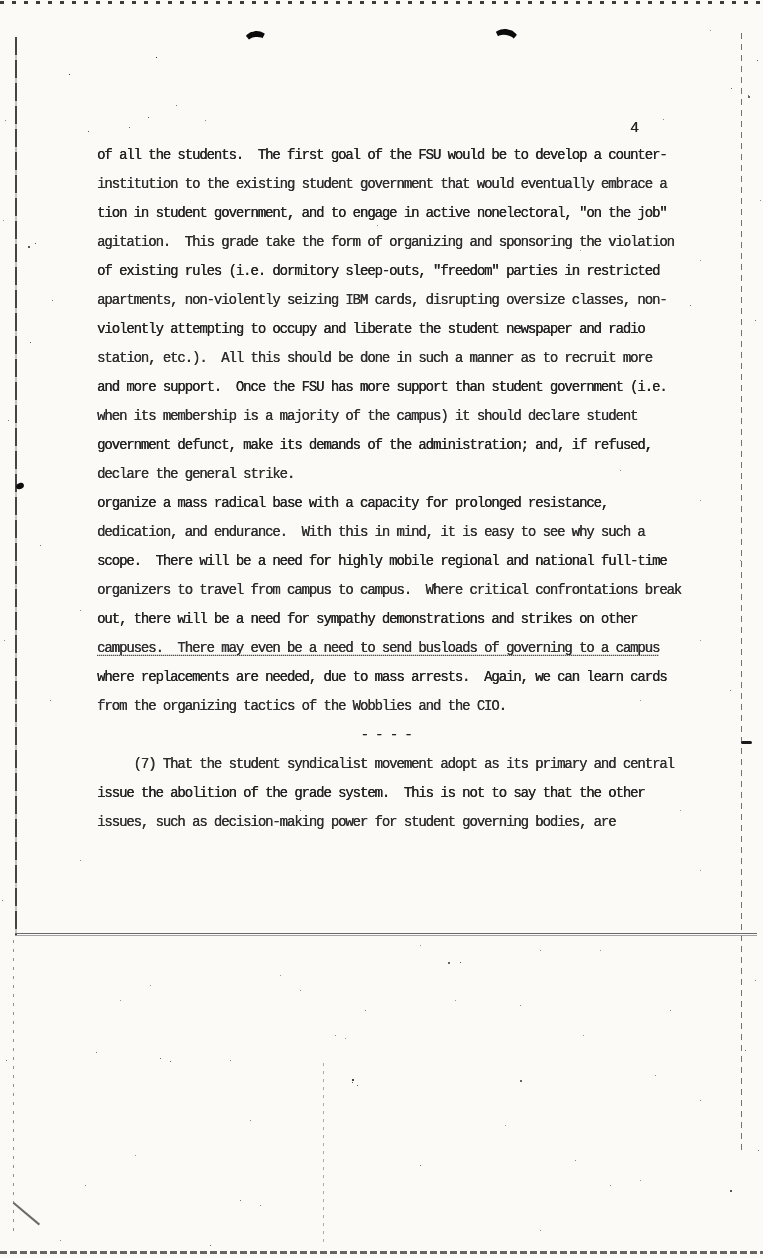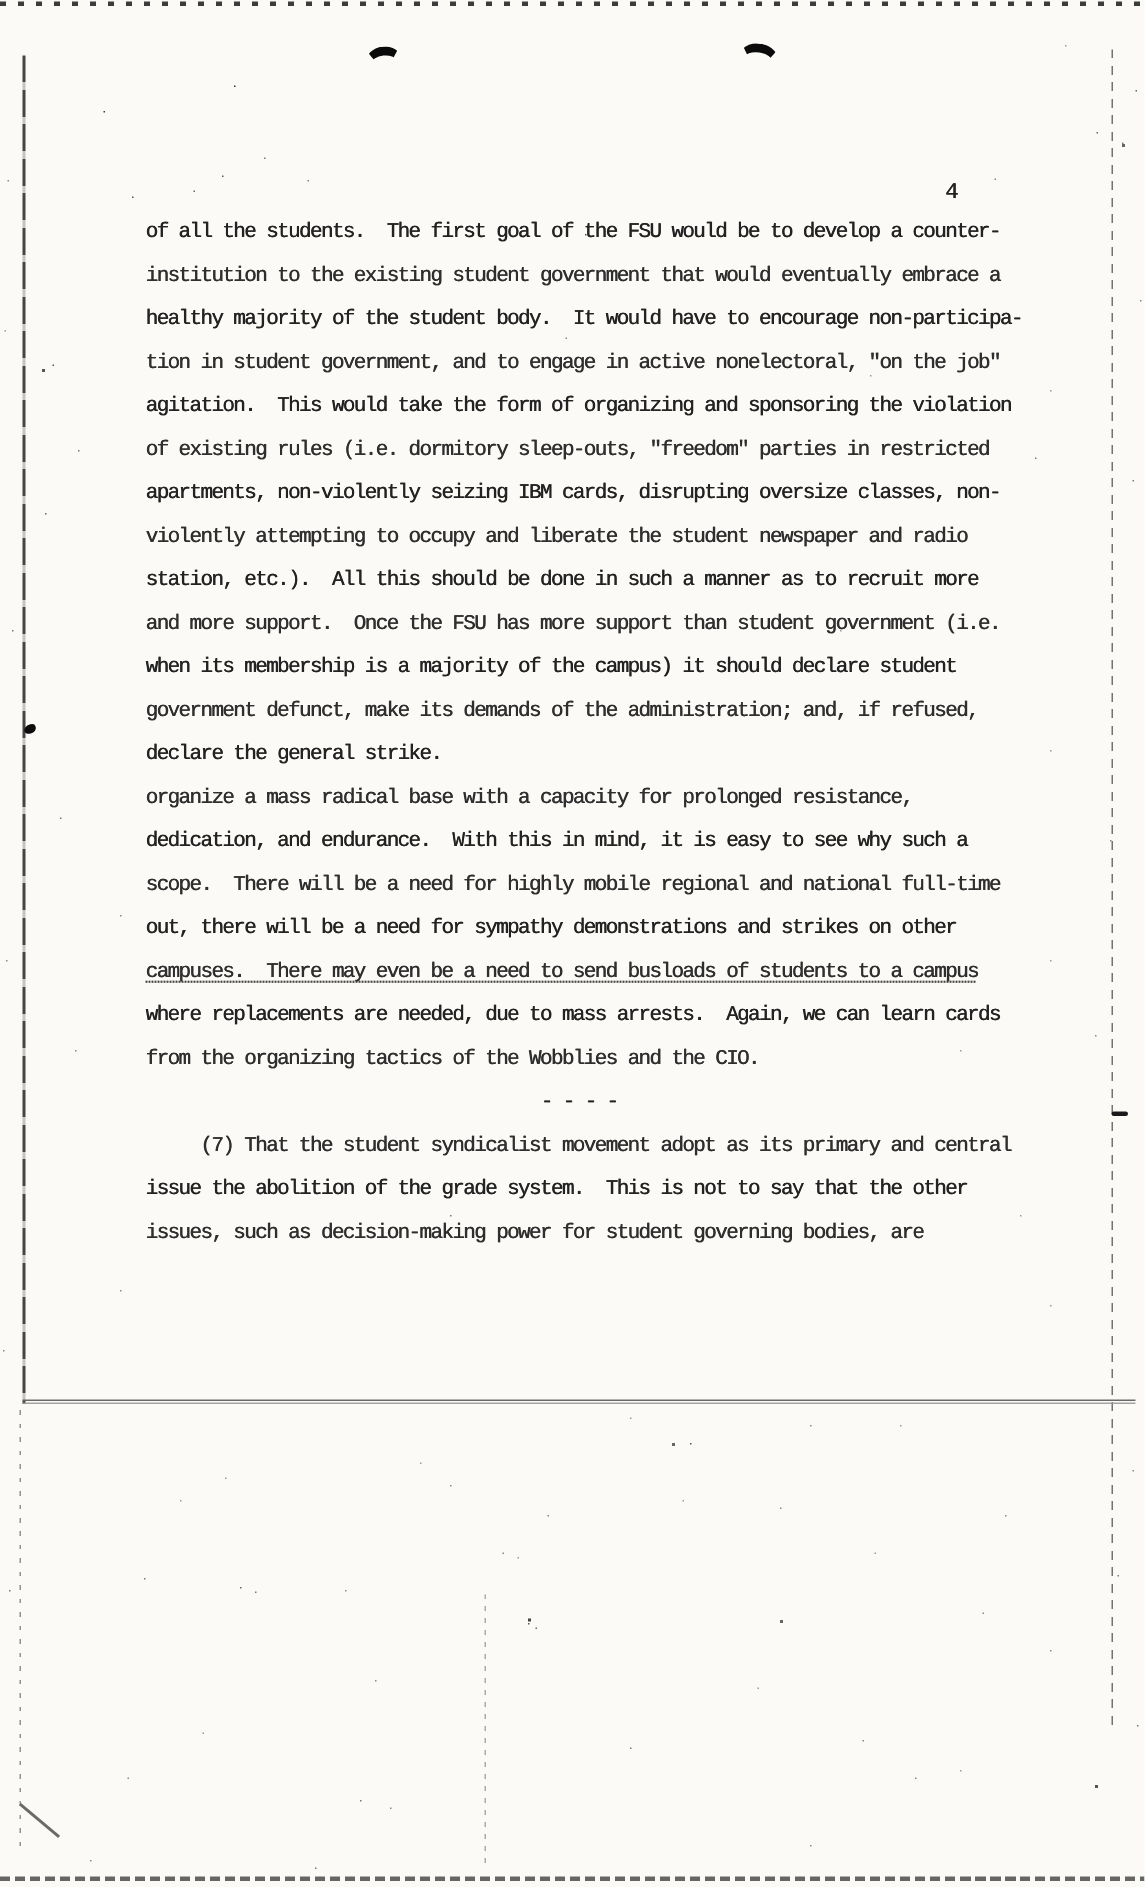--- a/index.html
+++ b/index.html
@@ -135,36 +135,36 @@
   <div class="right-dash"></div>
   <div class="diag-mark"></div>
   <div class="dotted-vline"></div>
   <div id="specks"></div>
   <div id="specks2"></div>
 
   <div class="page-number">4</div>
   <div id="textblock">
       <div class="tline">of all the students.  The first goal of the FSU would be to develop a counter-</div>
       <div class="tline">institution to the existing student government that would eventually embrace a</div>
-      <div class="tline">healthy majority of the student body.  It would have to encourage non-participa-</div>
       <div class="tline">tion in student government, and to engage in active nonelectoral, "on the job"</div>
-      <div class="tline">agitation.  This would take the form of organizing and sponsoring the violation</div>
+      <div class="tline">agitation.  This grade take the form of organizing and sponsoring the violation</div>
       <div class="tline">of existing rules (i.e. dormitory sleep-outs, "freedom" parties in restricted</div>
       <div class="tline">apartments, non-violently seizing IBM cards, disrupting oversize classes, non-</div>
       <div class="tline">violently attempting to occupy and liberate the student newspaper and radio</div>
       <div class="tline">station, etc.).  All this should be done in such a manner as to recruit more</div>
       <div class="tline">and more support.  Once the FSU has more support than student government (i.e.</div>
       <div class="tline">when its membership is a majority of the campus) it should declare student</div>
       <div class="tline">government defunct, make its demands of the administration; and, if refused,</div>
       <div class="tline">declare the general strike.</div>
       <div class="tline">organize a mass radical base with a capacity for prolonged resistance,</div>
       <div class="tline">dedication, and endurance.  With this in mind, it is easy to see why such a</div>
       <div class="tline">scope.  There will be a need for highly mobile regional and national full-time</div>
+      <div class="tline">organizers to travel from campus to campus.  Where critical confrontations break</div>
       <div class="tline">out, there will be a need for sympathy demonstrations and strikes on other</div>
-      <div class="tline dotted">campuses.  There may even be a need to send busloads of students to a campus</div>
+      <div class="tline dotted">campuses.  There may even be a need to send busloads of governing to a campus</div>
       <div class="tline">where replacements are needed, due to mass arrests.  Again, we can learn cards</div>
       <div class="tline">from the organizing tactics of the Wobblies and the CIO.</div>
       <div class="tline center">- - - -</div>
       <div class="tline">     (7) That the student syndicalist movement adopt as its primary and central</div>
       <div class="tline">issue the abolition of the grade system.  This is not to say that the other</div>
       <div class="tline">issues, such as decision-making power for student governing bodies, are</div>
     </div>
 </div>
 
 </body></html>

